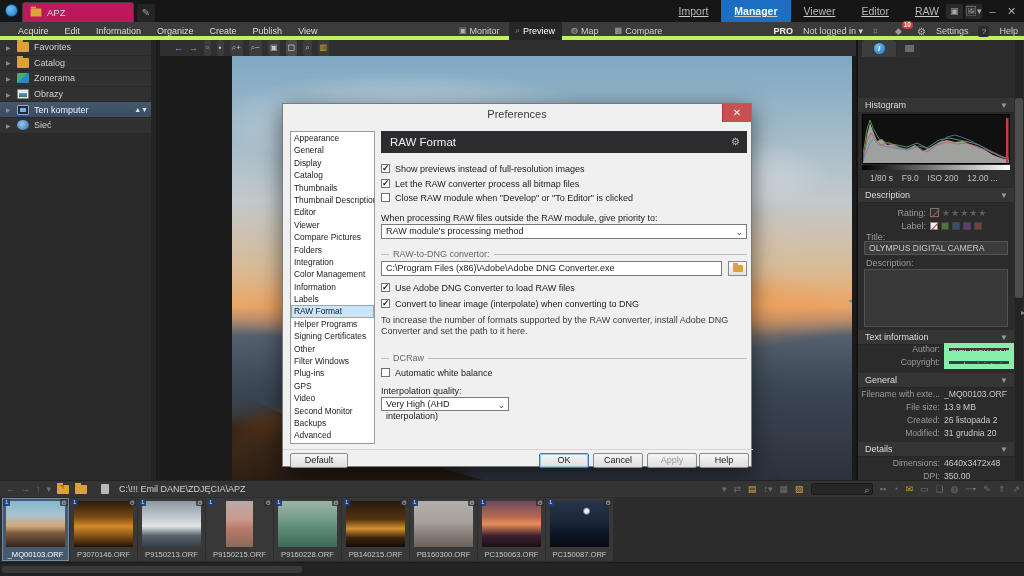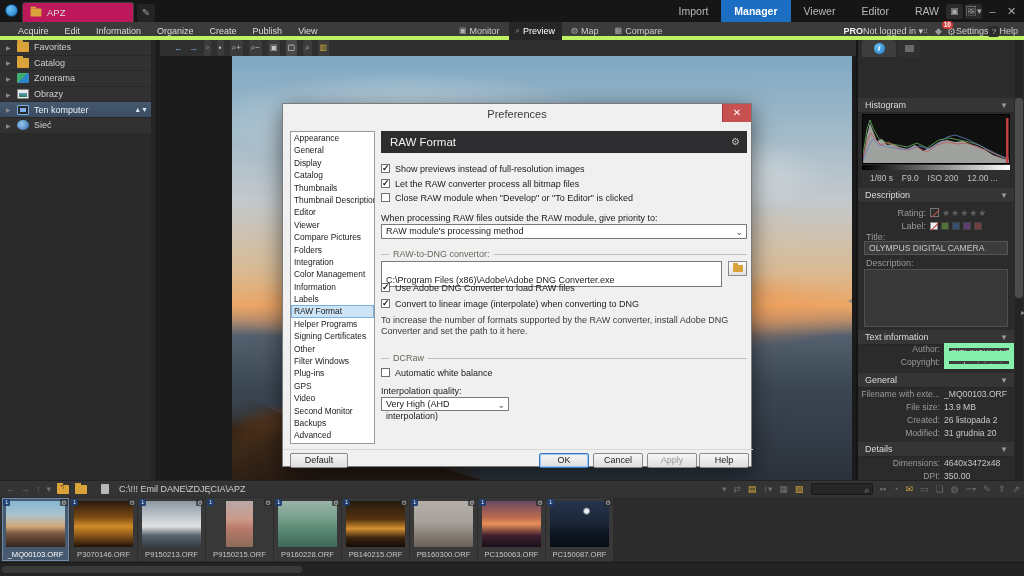--- a/index.html
+++ b/index.html
@@ -9,36 +9,36 @@
 
   
   .titlebar { position:absolute; left:0; top:0; width:1024px; height:22px; background:#161616; }
   .applogo { position:absolute; left:5px; top:4px; width:13px; height:13px; border-radius:50%;
              background:radial-gradient(circle at 35% 35%, #6cc0f0, #1d78c8); border:1px solid #0b4a80; }
   .apptab { position:absolute; left:22px; top:2px; width:112px; height:20px; background:#be185d;
             border:1px solid #3e3e3e; border-bottom:none; border-radius:3px 3px 0 0;
             display:flex; align-items:center; gap:5px; padding:0 7px; color:#ddd; font-size:9.5px; }
   .minitab { position:absolute; left:137px; top:4px; width:18px; height:18px; background:#242424;
              border-radius:2px; color:#9a9a9a; text-align:center; line-height:18px; font-size:10px; }
-  #mode-tabs { position:absolute; right:72px; top:0; height:22px; display:flex; align-items:center; }
+  #mode-tabs { position:absolute; right:72px; top:0; height:22px; display:flex; align-items:center;text-decoration:underline; }
   .modetab { padding:0 13px; line-height:22px; color:#b9b9b9; font-size:10.5px; }
   .modetab.active { background:#1b6ec2; color:#fff; font-weight:bold; }
   .wicons { position:absolute; right:0; top:0; height:22px; display:flex; align-items:center; gap:2px; padding-right:4px; }
   .wicon { width:17px; height:15px; text-align:center; line-height:15px; color:#aaa; font-size:9px; background:#2a2a2a; border-radius:2px; }
   .wicon.plain { background:transparent; font-size:11px; }
 
   
   .menubar { position:absolute; left:0; top:22px; width:1024px; height:18px; background:#3b3b3b; border-bottom:4px solid #bef264; }
   #menu-list { position:absolute; left:18px; top:0; height:18px; display:flex; gap:16px; }
   .menuitem { line-height:18px; color:#dedede; font-size:9px; }
   #center-tabs { position:absolute; left:452px; top:0; height:18px; display:flex; gap:2px; }
   .ctab { display:flex; align-items:center; gap:3px; padding:0 7px; color:#cfcfcf; line-height:18px; }
   .ctab.active { background:#262626; color:#fff; }
   .ctab .g { font-size:8px; color:#b0b0b0; }
-  .mright { position:absolute; right:6px; top:0; height:18px; display:flex; align-items:center; gap:0;justify-content:space-between; }
+  .mright { position:absolute; right:6px; top:0; height:18px; display:flex; align-items:center; gap:10px;justify-content:space-between; }
   .pro { color:#f0f0f0; font-weight:bold; font-size:9px; }
   .login { color:#cfcfcf; }
   .badgewrap { position:relative; width:12px; height:12px; color:#9a9a9a; font-size:9px; line-height:12px; }
   .redbadge { position:absolute; right:-6px; top:-4px; background:#d23b3b; color:#fff; font-size:6.5px;
               border-radius:5px; padding:0 2px; line-height:8px; font-weight:bold; }
   .gear { color:#b5b5b5; font-size:10px; }
   .qbox { width:11px; height:11px; background:#2b2b2b; border-radius:2px; color:#bbb; font-size:8px; text-align:center; line-height:11px; }
 
   
   .sidebar { position:absolute; left:0; top:40px; width:158px; height:440px; background:#2a2a2a; border-right:2px solid #191919; }
@@ -101,21 +101,21 @@
   #main-checks .ckrow { margin-bottom:0.5px; }
   .plabel { position:absolute; left:0; top:82px; color:#1a1a1a; }
   .pselect { position:absolute; left:0; top:93px; width:366px; height:15px; background:#fff; border:1px solid #7a7a7a;
              line-height:13px; padding:0 4px; color:#1a1a1a; }
   .pselect .arr, .iselect .arr { position:absolute; right:3px; top:1px; color:#555; font-size:9px; }
   .legend { position:absolute; left:0; display:flex; align-items:center; width:366px; color:#6b665c; }
   .legend::before { content:''; width:8px; border-top:1px solid #bdbdbd; margin-right:4px; }
   .legend::after { content:''; flex:1; border-top:1px solid #bdbdbd; margin-left:4px; }
   .pathrow { position:absolute; left:0; top:130px; width:366px; height:15px; }
   .pathinput { position:absolute; left:0; top:0; width:341px; height:15px; background:#fff; border:1px solid #7a7a7a;
-               line-height:13px; padding:12px 4px; color:#222; white-space:nowrap; overflow:hidden; }
+               line-height:13px; padding:0 4px; color:#222; white-space:nowrap; overflow:hidden; }
   .browsebtn { position:absolute; right:0; top:0; width:19px; height:15px; background:linear-gradient(#fdfdfd,#e2e2e2);
                border:1px solid #8a8a8a; text-align:center; }
   .browsebtn .bf { display:inline-block; width:10px; height:7px; background:#d9a33a; border-radius:1px; margin-top:3px; position:relative; }
   .browsebtn .bf::after { content:''; position:absolute; top:-2px; left:0; width:5px; height:2px; background:#d9a33a; }
   #dng-checks { position:absolute; left:0; top:152px; width:366px; }
   #dng-checks .ckrow { margin-bottom:2px; }
   .note { position:absolute; left:0; top:184px; width:360px; color:#3a3a3a; line-height:11px; }
   .dc-ck { position:absolute; left:0; top:237px; width:366px; }
   .ilabel { position:absolute; left:0; top:255px; }
   .iselect { position:absolute; left:0; top:266px; width:128px; height:14px; background:#fff; border:1px solid #7a7a7a;

